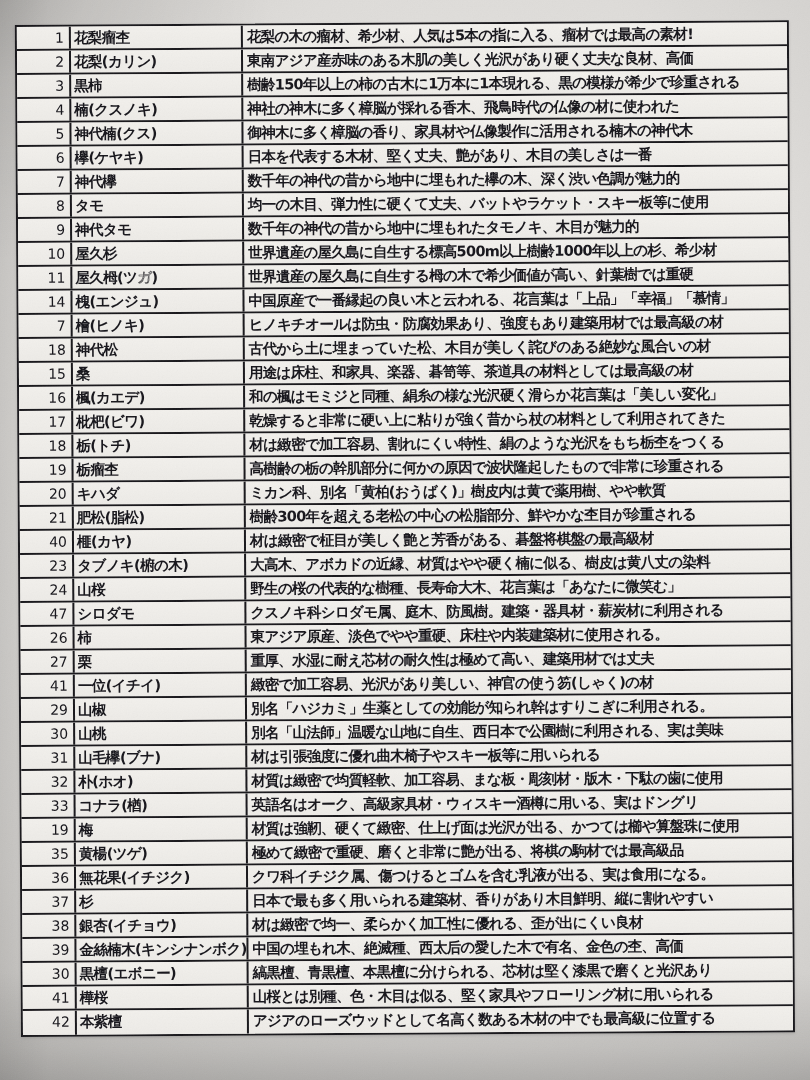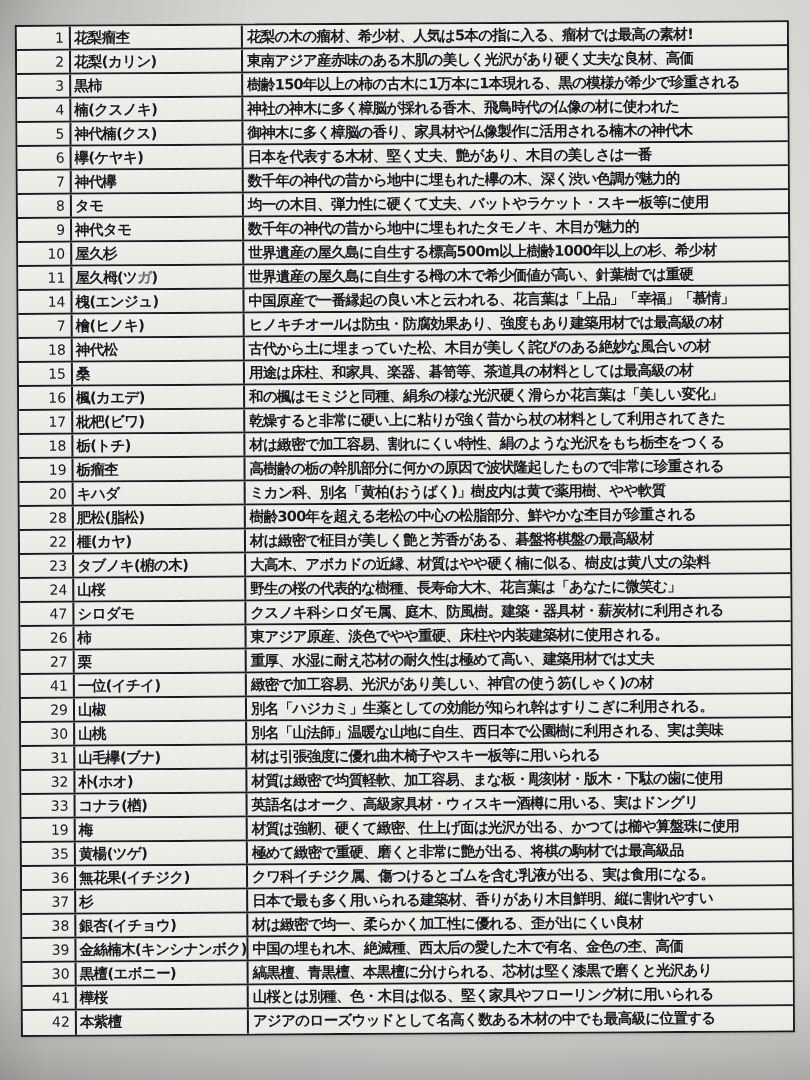--- a/index.html
+++ b/index.html
@@ -184,26 +184,26 @@
       <div class="cell cell-num">19</div>
       <div class="cell cell-name">栃瘤杢</div>
       <div class="cell cell-desc">高樹齢の栃の幹肌部分に何かの原因で波状隆起したもので非常に珍重される</div>
     </div>
       <div class="row">
       <div class="cell cell-num">20</div>
       <div class="cell cell-name">キハダ</div>
       <div class="cell cell-desc">ミカン科、別名「黄柏(おうばく)」樹皮内は黄で薬用樹、やや軟質</div>
     </div>
       <div class="row">
-      <div class="cell cell-num">28</div>
+      <div class="cell cell-num">21</div>
       <div class="cell cell-name">肥松(脂松)</div>
       <div class="cell cell-desc">樹齢300年を超える老松の中心の松脂部分、鮮やかな杢目が珍重される</div>
     </div>
       <div class="row">
-      <div class="cell cell-num">22</div>
+      <div class="cell cell-num">40</div>
       <div class="cell cell-name">榧(カヤ)</div>
       <div class="cell cell-desc">材は緻密で柾目が美しく艶と芳香がある、碁盤将棋盤の最高級材</div>
     </div>
       <div class="row">
       <div class="cell cell-num">23</div>
       <div class="cell cell-name">タブノキ(椨の木)</div>
       <div class="cell cell-desc">大高木、アボカドの近縁、材質はやや硬く楠に似る、樹皮は黄八丈の染料</div>
     </div>
       <div class="row">
       <div class="cell cell-num">24</div>

